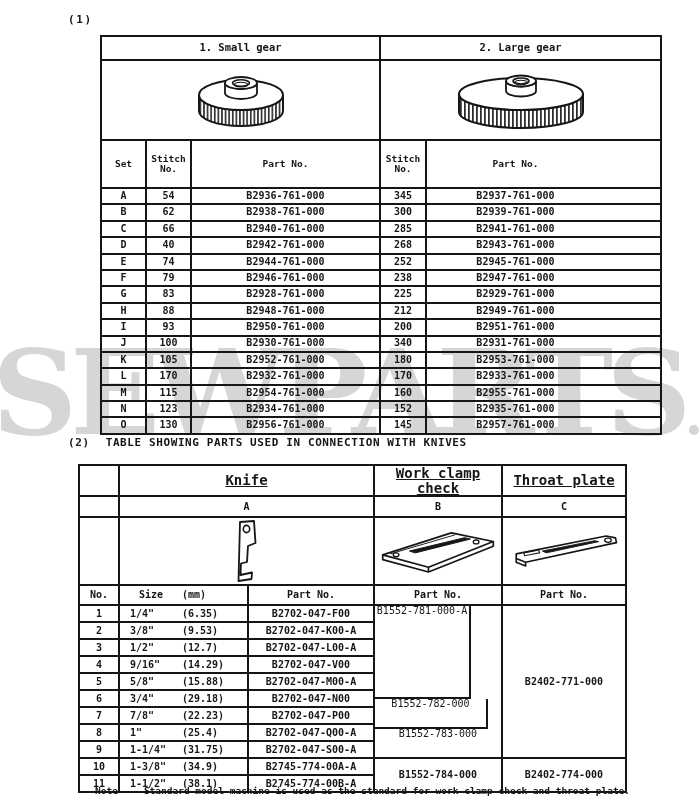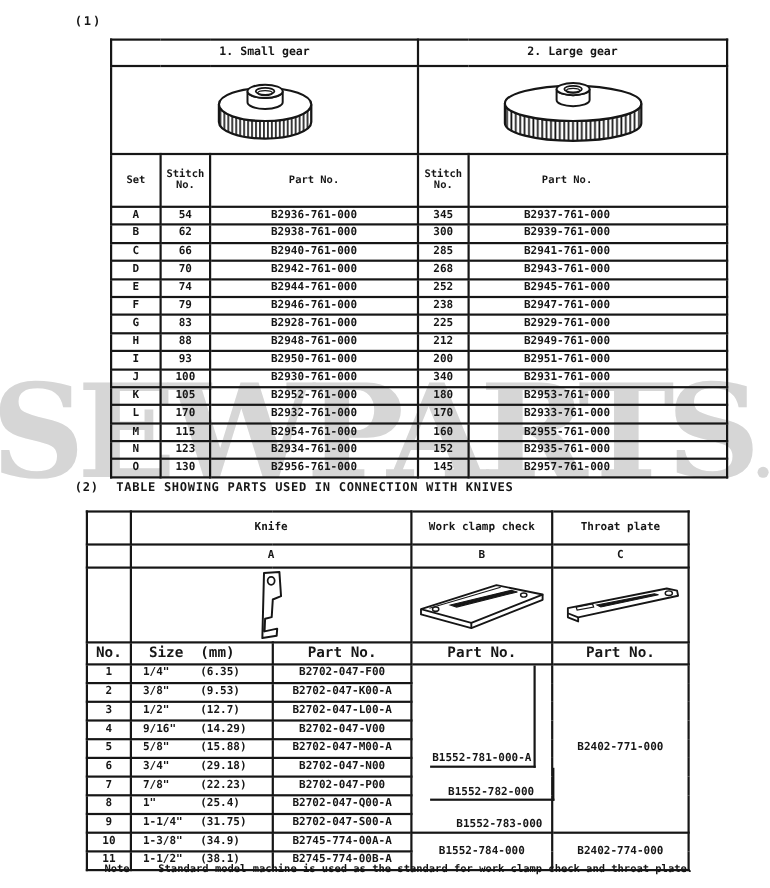--- a/index.html
+++ b/index.html
@@ -19,33 +19,33 @@
   table{position:absolute;z-index:1;border-collapse:collapse;table-layout:fixed;}
   td,th{border:2px solid var(--ink,#161616);padding:0;text-align:center;vertical-align:middle;
         font-weight:bold;font-size:10px;line-height:1.05;background:transparent;}
   #gear-table{top:35px;left:58px;width:560px;margin-left:42px;}
   #gear-table .t1-group td{height:22px;font-size:10.5px;}
   #gear-table .t1-img td{height:78px;}
   #gear-table .t1-head th{height:46px;font-size:9.5px;}
   #gear-table tbody tr{height:16.4px;}
   .pad-right{padding-right:56px;}
   #knife-table{top:464px;left:78px;width:547px;}
-  #knife-table .t2-h1 td{height:28px;font-size:10px;}
+  #knife-table .t2-h1 td{height:28px;font-size:14px;text-decoration:underline;}
   #knife-table .t2-h2 td{height:19px;}
   #knife-table .t2-img td{height:66px;}
-  #knife-table .t2-h3 th{height:18px;font-size:13px;}
+  #knife-table .t2-h3 th{height:18px;font-size:10px;}
   #knife-table tbody tr{height:17px;}
   .size-wrap{display:flex;align-items:center;}
   .size-val{width:62px;padding-left:10px;box-sizing:border-box;text-align:left;}
   .mm-val{text-align:left;}
   .size-head .size-val{padding-left:0;text-align:center;}
   
   .clamp-area{position:relative;}
-  .clamp-box{position:absolute;left:16px;display:flex;align-items:flex-end;justify-content:center;
-             font-size:10px;font-weight:bold;box-sizing:border-box;}
+  .clamp-box{position:absolute;left:0;display:flex;align-items:flex-start;justify-content:center;
+             font-size:10px;font-weight:normal;box-sizing:border-box;}
   .b781{top:0;height:61.5%;width:calc(100% - 30px);
         border-right:2px solid var(--ink,#161616);border-bottom:2px solid var(--ink,#161616);}
   .b782{top:61.5%;height:20%;width:calc(100% - 13px);
         border-right:2px solid var(--ink,#161616);border-bottom:2px solid var(--ink,#161616);}
   .b783{top:81.5%;height:18.5%;width:100%;}
   
   .note{position:absolute;top:785px;left:95px;z-index:2;display:flex;gap:26px;
         font-size:9.5px;font-weight:bold;white-space:nowrap;}
   svg{display:block;margin:0 auto;}
 </style>
@@ -132,21 +132,21 @@
         </tr>
         <tr>
           <td>C</td>
           <td>66</td>
           <td>B2940-761-000</td>
           <td>285</td>
           <td class="pad-right">B2941-761-000</td>
         </tr>
         <tr>
           <td>D</td>
-          <td>70</td>
+          <td>40</td>
           <td>B2942-761-000</td>
           <td>268</td>
           <td class="pad-right">B2943-761-000</td>
         </tr>
         <tr>
           <td>E</td>
           <td>74</td>
           <td>B2944-761-000</td>
           <td>252</td>
           <td class="pad-right">B2945-761-000</td>

